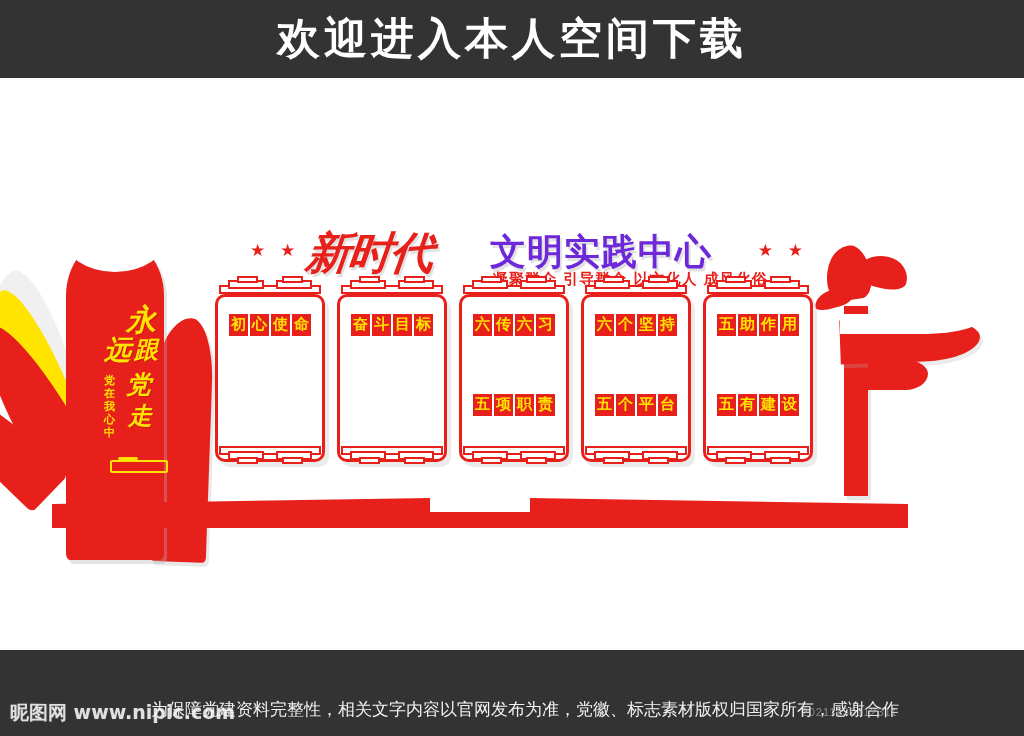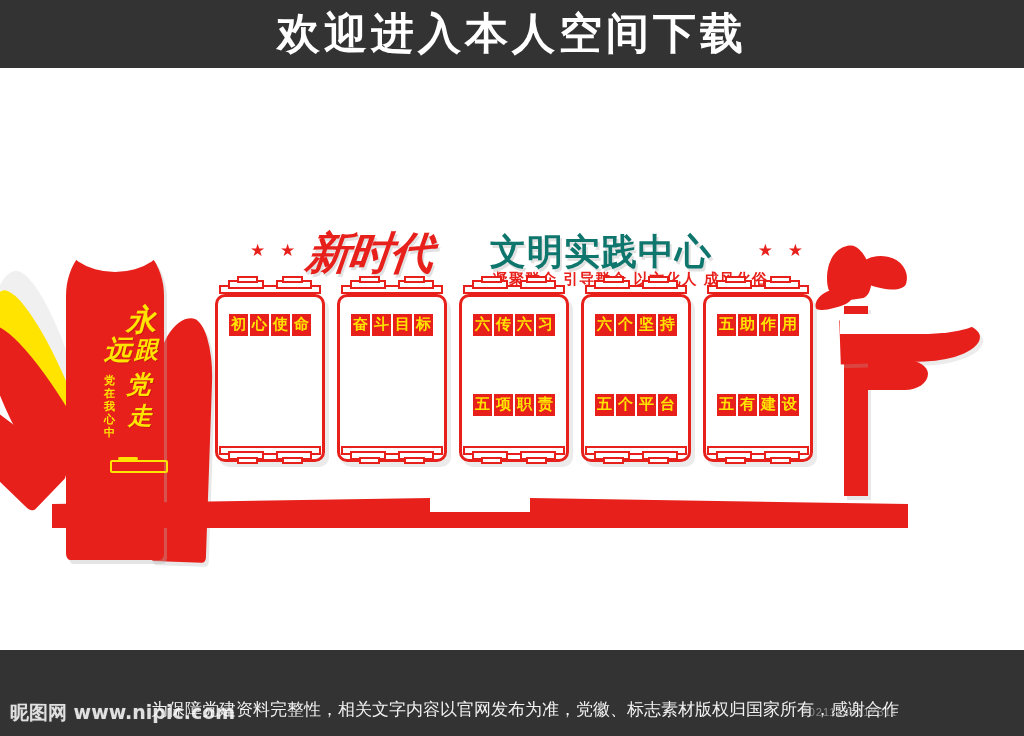--- a/index.html
+++ b/index.html
@@ -4,21 +4,21 @@
 <style>
   html,body{margin:0;padding:0;}
   body{
     width:1024px;height:736px;overflow:hidden;
     background:#ffffff;
     font-family:"Liberation Sans","DejaVu Sans",sans-serif;
     position:relative;
   }
   
   #top-banner{
-    position:absolute;left:0;top:0;width:1024px;height:68px;
+    position:absolute;left:0;top:0;width:1024px;height:78px;
     background:#333333;
     display:flex;align-items:center;justify-content:center;
   }
   #top-banner-title{
     color:#ffffff;font-size:43px;font-weight:bold;letter-spacing:4px;
     font-family:"DejaVu Sans","Liberation Sans",sans-serif;
     white-space:nowrap;
   }
   
   #artwork{
@@ -35,21 +35,21 @@
   #title-main{
     position:absolute;left:56px;top:6px;
     font-size:44px;font-weight:bold;color:#E8201B;
     font-family:"DejaVu Serif","Liberation Serif",serif;
     font-style:italic;letter-spacing:-2px;
     transform:skewX(-6deg);
     text-shadow:2px 3px 0 rgba(170,170,170,.35);
   }
   #title-sub{
     position:absolute;left:240px;top:10px;
-    font-size:36px;font-weight:bold;color:#0f766e;letter-spacing:1px;
+    font-size:36px;font-weight:bold;color:#6d28d9;letter-spacing:1px;
     font-family:"DejaVu Sans","Liberation Sans",sans-serif;
     text-shadow:2px 3px 0 rgba(170,170,170,.35);
   }
   #title-slogan{
     position:absolute;left:243px;top:52px;
     font-size:15px;font-weight:bold;color:#E8201B;letter-spacing:1px;
     font-family:"DejaVu Sans","Liberation Sans",sans-serif;
   }
   
   #left-ribbon{position:absolute;left:18px;top:150px;width:200px;height:290px;}

